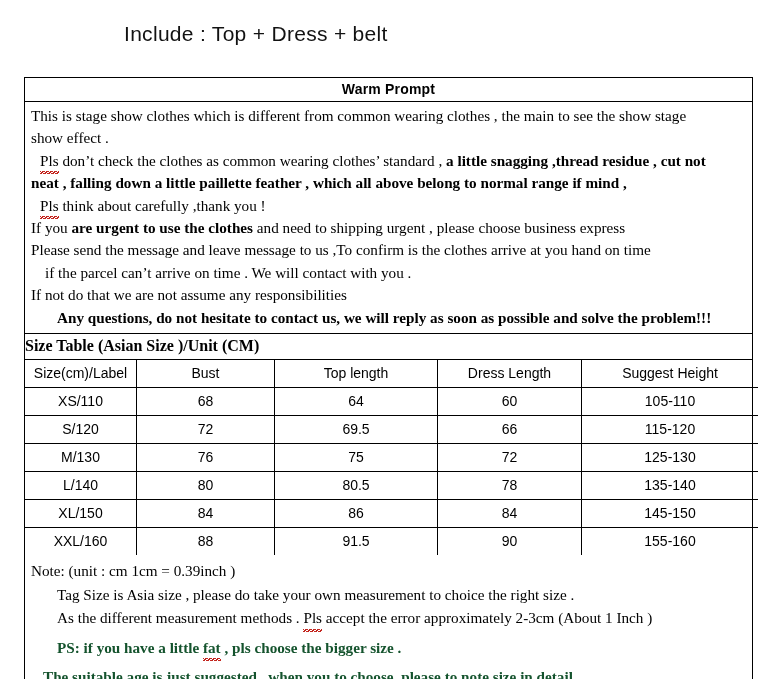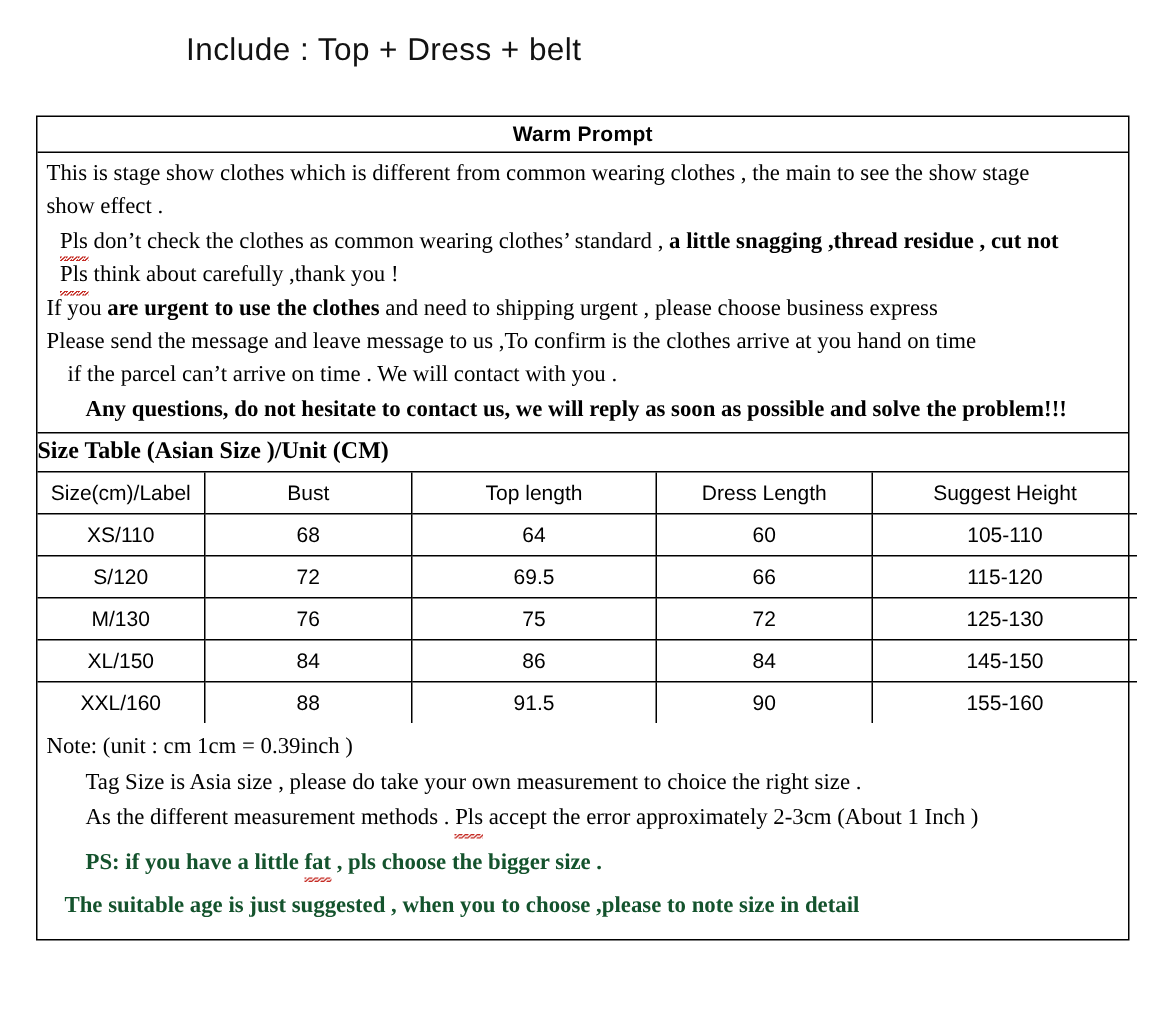--- a/index.html
+++ b/index.html
@@ -137,24 +137,26 @@
   <div class="title">Include : Top + Dress + belt</div>
 
   <div class="box">
 
     <div class="warm-head rowline">Warm Prompt</div>
 
     <div class="prompt-body rowline">
       <p><span>This is stage show clothes which is different from common wearing clothes , the main to see the show stage</span></p>
       <p><span>show effect .</span></p>
       <p class="ind1"><span class="sq">Pls</span><span> don’t check the clothes as common wearing clothes’ standard , </span><b>a little snagging ,thread residue , cut not</b></p>
+      <p><b>neat , falling down a little </b><b class="sq2">paillette</b><b> feather , which all above belong to normal range if mind ,</b></p>
       <p class="ind1"><span class="sq">Pls</span><span> think about carefully ,thank you !</span></p>
       <p><span>If you </span><b>are urgent to use the clothes</b><span> and need to shipping urgent , please choose business express</span></p>
       <p><span>Please send the message and leave message to us ,To confirm is the clothes arrive at you hand on time</span></p>
       <p class="ind2"><span>if the parcel can’t arrive on time . We will contact with you .</span></p>
+      <p><span>If not do that we are not assume any responsibilities</span></p>
       <p class="ind3"><b>Any questions, do not hesitate to contact us, we will reply as soon as possible and solve the problem!!!</b></p>
     </div>
 
     <div class="size-title rowline">Size Table (Asian Size )/Unit (CM)</div>
 
     <table class="sizes">
       <tbody>
         <tr>
           <td class="c1">Size(cm)/Label</td>
           <td class="c2">Bust</td>
@@ -175,20 +177,27 @@
           <td class="c3">69.5</td>
           <td class="c4">66</td>
           <td class="c5">115-120</td>
         </tr>
         <tr>
           <td class="c1">M/130</td>
           <td class="c2">76</td>
           <td class="c3">75</td>
           <td class="c4">72</td>
           <td class="c5">125-130</td>
+        </tr>
+        <tr>
+          <td class="c1">L/140</td>
+          <td class="c2">80</td>
+          <td class="c3">80.5</td>
+          <td class="c4">78</td>
+          <td class="c5">135-140</td>
         </tr>
         <tr>
           <td class="c1">XL/150</td>
           <td class="c2">84</td>
           <td class="c3">86</td>
           <td class="c4">84</td>
           <td class="c5">145-150</td>
         </tr>
         <tr>
           <td class="c1">XXL/160</td>

